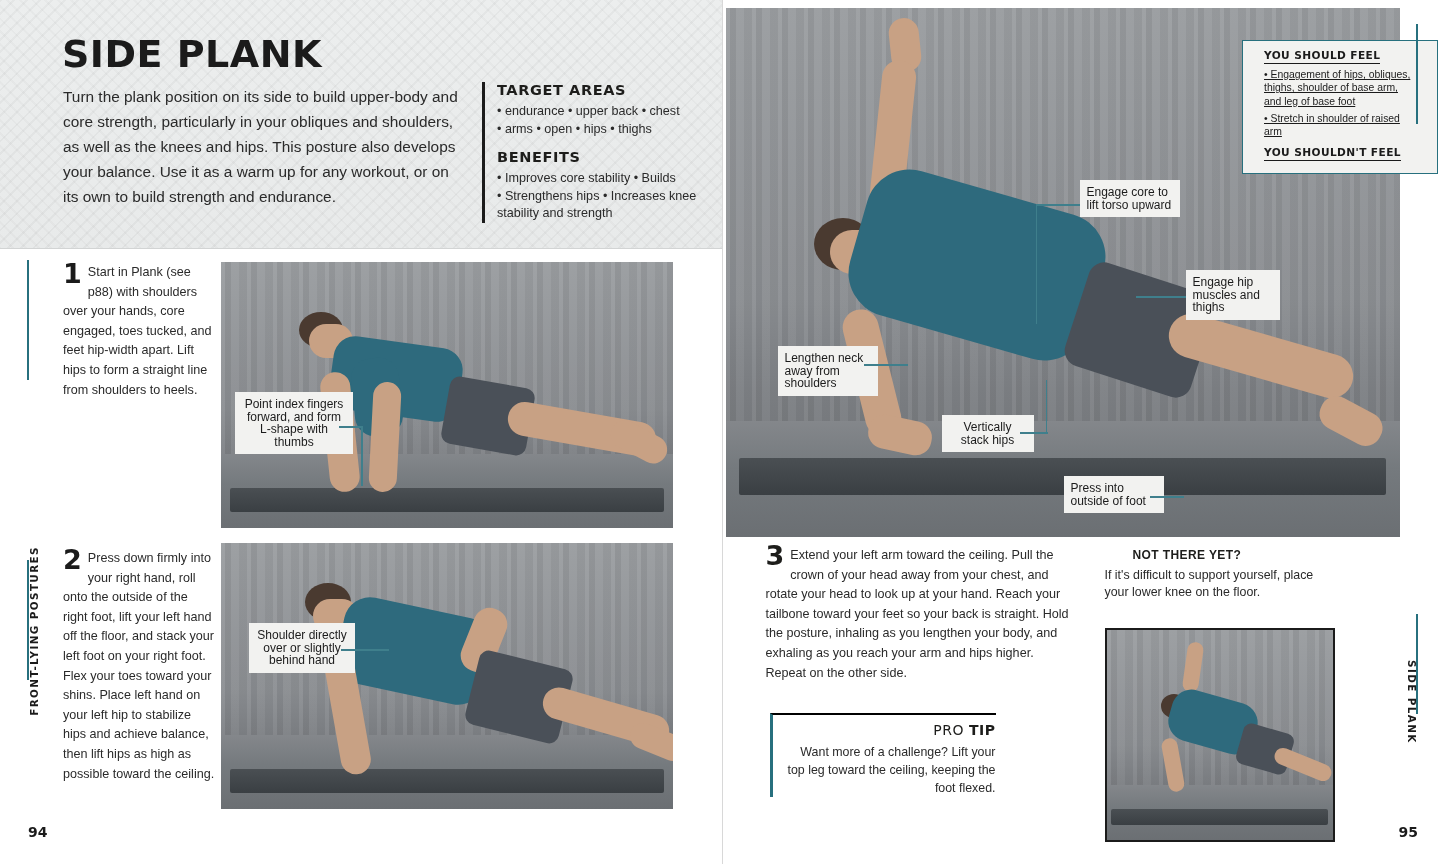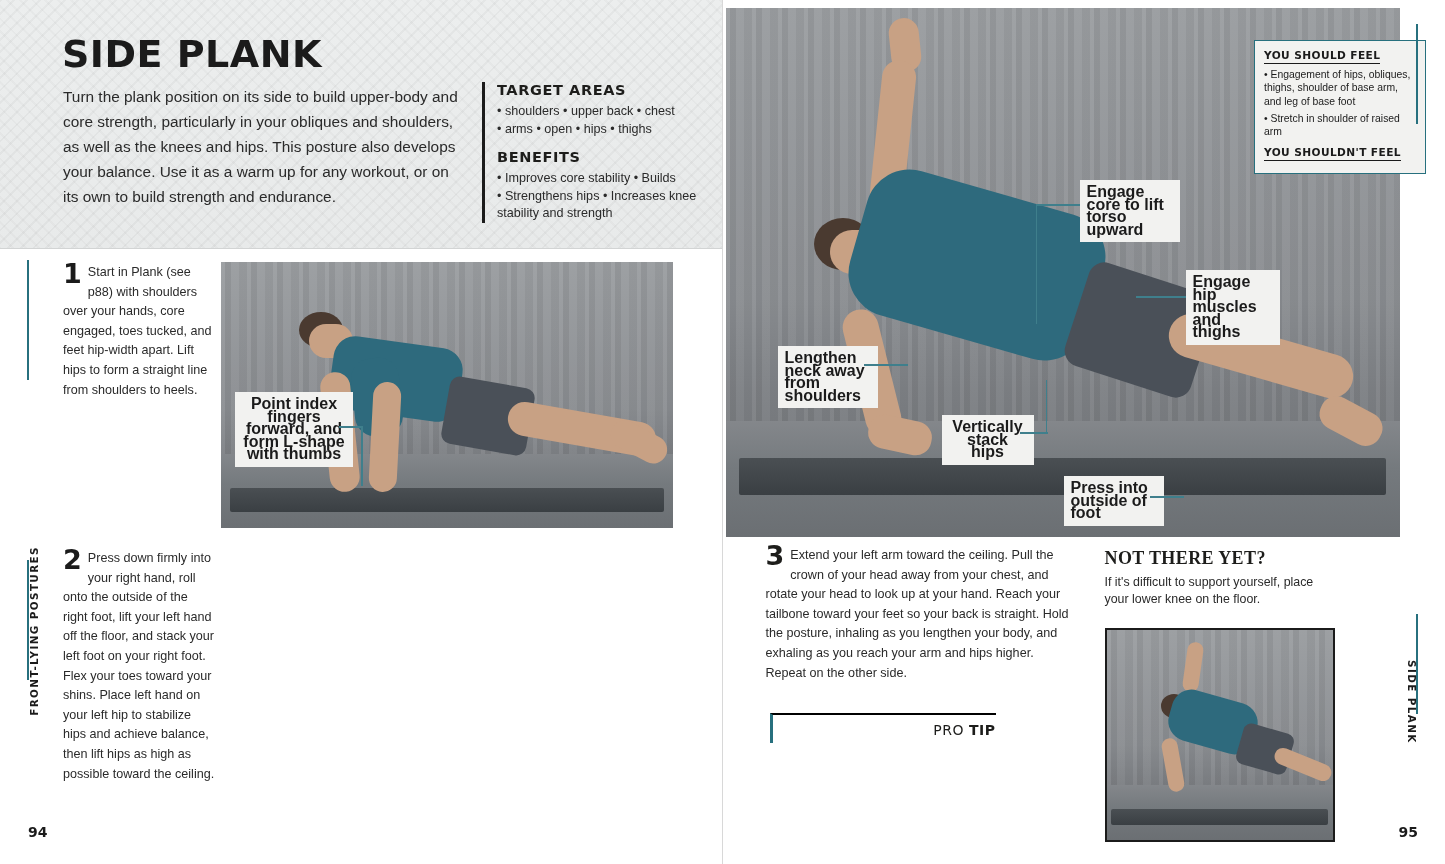--- a/index.html
+++ b/index.html
@@ -73,48 +73,48 @@
   
   .fig{position:absolute;}
   .seg{position:absolute;background:#2e6a7d;border-radius:40px;}
   .skin{position:absolute;background:#c8a184;border-radius:40px;}
   .short{position:absolute;background:#4a5058;border-radius:10px;}
   .hair{position:absolute;background:#4a3a30;border-radius:50%;}
 
   
   .callout{
     position:absolute;background:#f2f2f0;
-    font-size:16px;line-height:12.6px;font-weight:bold;color:#1b1b1b;
+    font-size:12px;line-height:12.6px;font-weight:normal;color:#1b1b1b;
     padding:6px 7px;
   }
   .callout.c-center{text-align:center;}
   .leader{position:absolute;background:#3f7f8c;}
 
   
   .feel-box{
-    position:absolute;right:19px;top:40px;width:152px;background:#f2f2f0;border:1.5px solid #27707e;
-    padding:8px 9px;font-size:10.4px;line-height:13.2px;color:#1b1b1b;
+    position:absolute;right:7px;top:40px;width:152px;background:#f2f2f0;border:1.5px solid #27707e;
+    padding:8px 21px;font-size:10.4px;line-height:13.2px;color:#1b1b1b;text-decoration:underline;
   }
   .feel-head{
     font-family:"DejaVu Sans", sans-serif;font-weight:bold;font-size:10.6px;letter-spacing:0.4px;
     border-bottom:1.4px solid #1b1b1b;display:inline-block;margin-bottom:4px;padding-bottom:1px;
   }
   .feel-gap{height:8px;}
 
   .step3{position:absolute;left:766px;top:545px;width:312px;}
   .step3 .num{font-family:"DejaVu Sans", sans-serif;font-weight:bold;font-size:27px;line-height:22px;float:left;margin-right:6px;}
   .step3 .txt{font-size:12.6px;line-height:18.6px;color:#2a2a2a;}
 
   .protip{position:absolute;left:770px;top:713px;width:212px;border-left:3px solid #27707e;border-top:2px solid #000000;padding:7px 0 0 11px;text-align:right;}
   .protip .ph{font-family:"DejaVu Sans", sans-serif;font-size:14px;letter-spacing:0.5px;margin-bottom:5px;}
   .protip .ph b{font-weight:bold;}
   .protip .pt{font-size:12.4px;line-height:18px;color:#2a2a2a;}
 
   .ntyb{position:absolute;left:1105px;top:548px;width:210px;}
-  .ntyb .h{font-family:Liberation Serif, serif;font-weight:bold;font-size:18px;letter-spacing:0.4px;margin-bottom:5px;}
+  .ntyb .h{font-family:Liberation Sans, sans-serif;font-weight:bold;font-size:12px;letter-spacing:0.4px;margin-bottom:5px;margin-left:28px;}
   .ntyb .t{font-size:12.4px;line-height:17.4px;color:#2a2a2a;}
 
   
   .vtab{
     position:absolute;writing-mode:vertical-rl;
     font-family:"DejaVu Sans", sans-serif;font-weight:bold;font-size:10.4px;letter-spacing:1.4px;color:#1b1b1b;
   }
   .vtab.left{left:28px;bottom:148px;transform:rotate(180deg);}
   .vtab.right{right:27px;bottom:120px;}
   .folio{
@@ -131,21 +131,21 @@
 
   <div class="left-page">
 
     <div class="header-band"></div>
 
     <div class="title">SIDE PLANK</div>
     <div class="intro">Turn the plank position on its side to build upper-body and core strength, particularly in your obliques and shoulders, as well as the knees and hips. This posture also develops your balance. Use it as a warm up for any workout, or on its own to build strength and endurance.</div>
 
     <div class="ta-box">
       <div class="ta-head">TARGET AREAS</div>
-      <div class="ta-list">• shoulders • upper back • chest</div>
+      <div class="ta-list">• endurance • upper back • chest</div>
       <div class="ta-list">• arms • open • hips • thighs</div>
       <div class="ta-gap"></div>
       <div class="ta-head">BENEFITS</div>
       <div class="ta-list">• Improves core stability • Builds</div>
       <div class="ta-list">• Strengthens hips • Increases knee</div>
       <div class="ta-list">stability and strength</div>
     </div>
 
     <div class="edge-rule" style="left:27px;top:260px;height:120px;"></div>
     <div class="edge-rule" style="left:27px;top:560px;height:120px;"></div>
@@ -175,20 +175,37 @@
       <div class="callout c-center" style="left:14px;top:130px;width:104px;">Point index fingers forward, and form L-shape with thumbs</div>
       <div class="leader" style="left:118px;top:164px;width:24px;height:1.5px;"></div>
       <div class="leader" style="left:140px;top:164px;width:1.5px;height:60px;"></div>
     </div>
 
     <div class="step" style="left:63px;top:548px;">
       <span class="num">2</span>
       <span class="txt">Press down firmly into your right hand, roll onto the outside of the right foot, lift your left hand off the floor, and stack your left foot on your right foot. Flex your toes toward your shins. Place left hand on your left hip to stabilize hips and achieve balance, then lift hips as high as possible toward the ceiling.</span>
     </div>
 
+    <div class="photo" style="left:221px;top:543px;width:452px;height:266px;">
+      <div class="wall"></div>
+      <div class="floor"></div>
+      <div class="mat"></div>
+      <div class="fig">
+        <div class="hair" style="left:84px;top:40px;width:46px;height:38px;"></div>
+        <div class="skin" style="left:92px;top:56px;width:46px;height:34px;border-radius:18px;"></div>
+        <div class="seg" style="left:118px;top:64px;width:150px;height:88px;border-radius:26px;transform:rotate(12deg);"></div>
+        <div class="skin" style="left:112px;top:112px;width:30px;height:120px;border-radius:16px;transform:rotate(-10deg);"></div>
+        <div class="skin" style="left:246px;top:64px;width:34px;height:66px;border-radius:16px;transform:rotate(22deg);"></div>
+        <div class="short" style="left:250px;top:116px;width:96px;height:76px;transform:rotate(14deg);"></div>
+        <div class="skin" style="left:320px;top:158px;width:130px;height:32px;border-radius:16px;transform:rotate(16deg);"></div>
+        <div class="skin" style="left:408px;top:186px;width:58px;height:26px;border-radius:13px;transform:rotate(22deg);"></div>
+      </div>
+      <div class="callout c-center" style="left:28px;top:80px;width:92px;">Shoulder directly over or slightly behind hand</div>
+      <div class="leader" style="left:120px;top:106px;width:48px;height:1.5px;"></div>
+    </div>
 
     <div class="vtab left">FRONT-LYING POSTURES</div>
     <div class="folio l">94</div>
   </div>
 
   <div class="right-page">
 
     <div class="photo" style="left:3px;top:8px;width:674px;height:529px;">
       <div class="wall"></div>
       <div class="floor" style="height:22%;"></div>
@@ -240,20 +257,21 @@
 
     <div class="step3" style="left:43px;top:545px;width:312px;">
       <span class="num">3</span>
       <span class="txt">Extend your left arm toward the ceiling. Pull the crown of your head away from your chest, and rotate your head to look up at your hand. Reach your tailbone toward your feet so your back is straight. Hold the posture, inhaling as you lengthen your body, and exhaling as you reach your arm and hips higher. Repeat on the other side.</span>
     </div>
 
     <div class="protip" style="left:47px;top:713px;">
       <div class="ph">
         <span>PRO </span><b>TIP</b>
       </div>
+      <div class="pt">Want more of a challenge? Lift your top leg toward the ceiling, keeping the foot flexed.</div>
     </div>
 
     <div class="ntyb" style="left:382px;top:548px;">
       <div class="h">NOT THERE YET?</div>
       <div class="t">If it's difficult to support yourself, place your lower knee on the floor.</div>
     </div>
 
     <div class="photo" style="left:382px;top:628px;width:226px;height:210px;border:2px solid #1b1b1b;">
       <div class="wall"></div>
       <div class="floor" style="height:26%;"></div>

